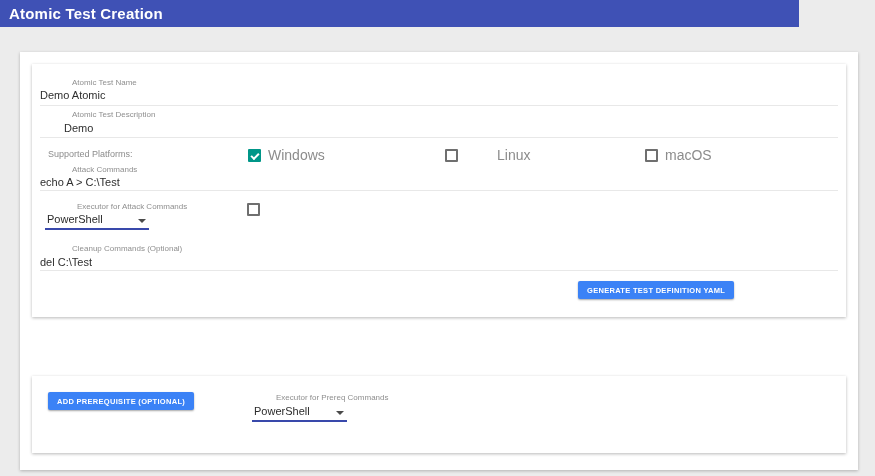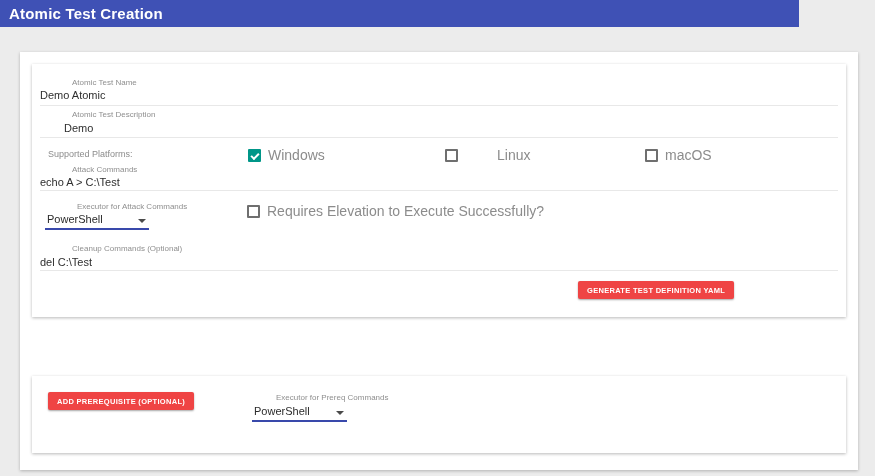--- a/index.html
+++ b/index.html
@@ -62,21 +62,21 @@
   }
   .sel-arrow {
     position:absolute; right:3px; top:7px; width:0; height:0;
     border-left:4px solid transparent; border-right:4px solid transparent;
     border-top:4px solid #4a4a4a;
   }
 
   .btn {
     position:absolute; height:18px;
     display:inline-flex; align-items:center; justify-content:center;
-    padding:0 9px; background:#ef4444; color:#ffffff;
+    padding:0 9px; background:#3b82f6; color:#ffffff;
     font-family:inherit; font-size:7.5px; font-weight:bold; letter-spacing:0.3px;
     white-space:nowrap; border:none; border-radius:2px;
     box-shadow:0 1px 2px rgba(0,0,0,0.35); cursor:pointer;
   }
 </style>
 </head>
 <body>
 
 <header class="app-header">
   <div class="title">Atomic Test Creation</div>
@@ -114,21 +114,20 @@
     <div class="divider" style="top:126px;"></div>
 
     <div class="f-label" style="left:21px; top:138px;">Executor for Attack Commands</div>
     <div class="select" style="left:13px; top:148px; width:104px;">
       <span class="sel-value">PowerShell</span>
       <span class="sel-arrow"></span>
     </div>
 
     <div class="cb-group" style="left:215px; top:139px;">
       <span class="checkbox" data-checked="false"></span>
-      <span class="cb-label">Requires Elevation to Execute Successfully?</span>
     </div>
 
     <div class="f-label" style="left:16px; top:180px;">Cleanup Commands (Optional)</div>
     <div class="f-value" style="left:8px; top:192px;">del C:\Test</div>
     <div class="divider" style="top:206px;"></div>
 
     <button class="btn" style="left:546px; top:217px;">GENERATE TEST DEFINITION YAML</button>
   </section>
 
 

